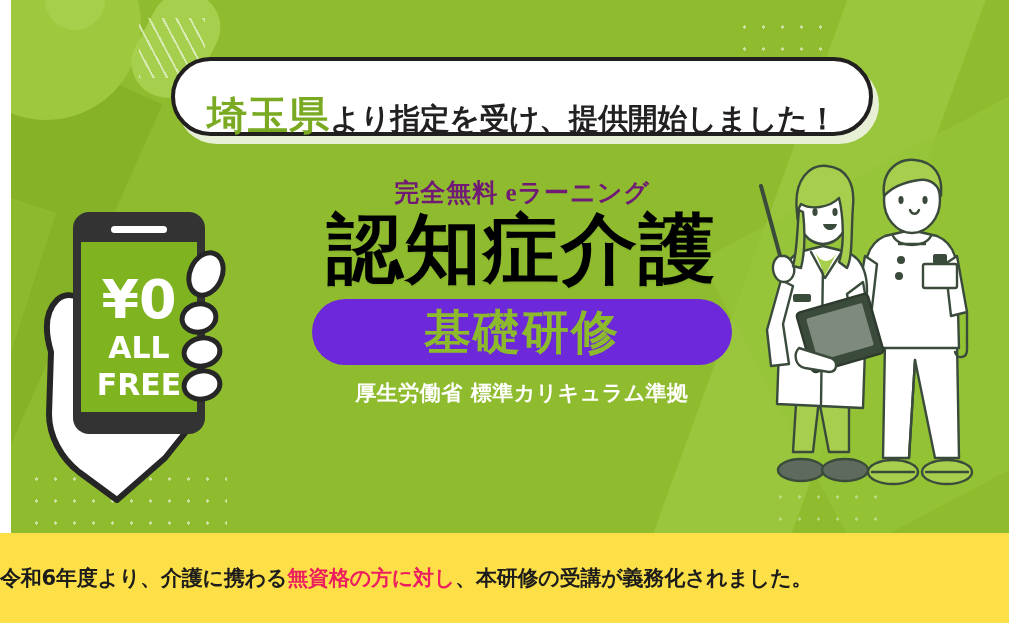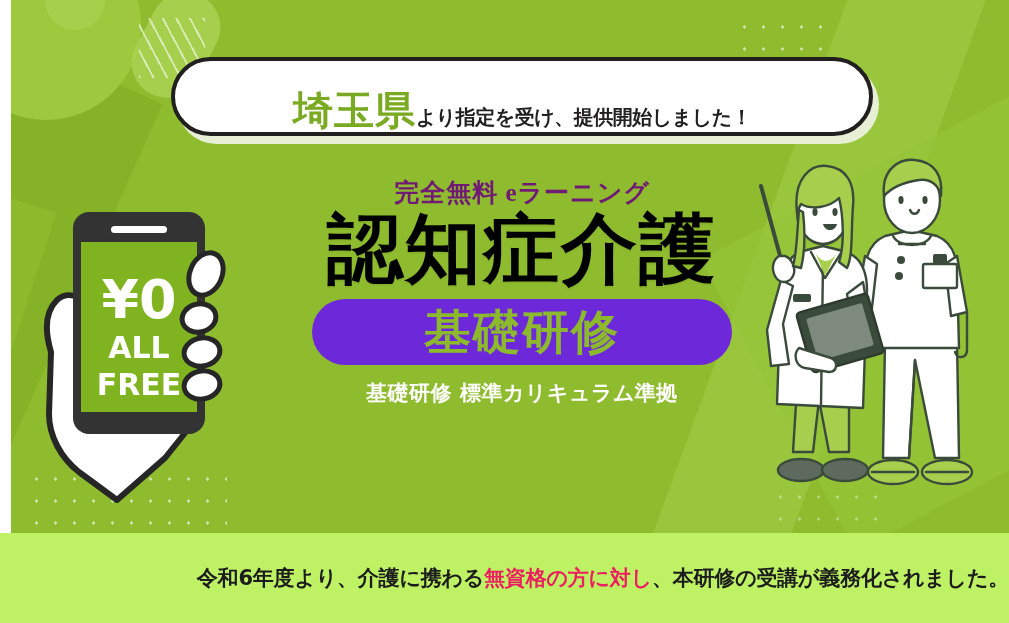--- a/index.html
+++ b/index.html
@@ -103,21 +103,21 @@
   .ribbon-text{
     display:flex;align-items:baseline;
     white-space:nowrap;letter-spacing:-.5px;
   }
   .ribbon-pref{
     font-size:40px;font-weight:700;color:#7aaa22;
     letter-spacing:1px;
     font-family:"DejaVu Sans",sans-serif;
   }
   .ribbon-rest{
-    font-size:20px;font-weight:700;color:#222021;
+    font-size:30px;font-weight:700;color:#222021;
     letter-spacing:-.5px;
     font-family:"DejaVu Sans",sans-serif;
     margin-top:48px;
   }
 
   
   .center{
     position:absolute;left:276px;top:180px;width:470px;
     text-align:center;
   }
@@ -145,22 +145,22 @@
   }
   .ministry{
     margin-top:14px;
     font-size:21px;font-weight:700;color:#ffffff;letter-spacing:.5px;
     font-family:"DejaVu Sans",sans-serif;
   }
 
   
   .bottom-strip{
     position:absolute;left:0;top:533px;width:1009px;height:90px;
-    background:#bef264;
-    display:flex;align-items:center;justify-content:flex-end;
+    background:#fde047;
+    display:flex;align-items:center;justify-content:flex-start;
   }
   .bottom-text{
     font-size:21px;font-weight:700;color:#1c1c1c;letter-spacing:-.2px;
     font-family:"DejaVu Sans",sans-serif;white-space:nowrap;
   }
   .bottom-text .hl{color:#ec1e5f;}
 
   
   .phone-art{position:absolute;left:28px;top:200px;width:250px;height:310px;}
   
@@ -222,21 +222,21 @@
         </g>
       </svg>
     </div>
 
     <div class="center">
       <div class="eyebrow">完全無料 eラーニング</div>
       <div class="maintitle">認知症介護</div>
       <div class="subpill">
         <span class="subpill-text">基礎研修</span>
       </div>
-      <div class="ministry">基礎研修 標準カリキュラム準拠</div>
+      <div class="ministry">厚生労働省 標準カリキュラム準拠</div>
     </div>
 
     <div class="people-art">
       <svg viewBox="0 0 252 360" width="252" height="360">
         <g fill="none" stroke="#3b4b3b" stroke-width="2.4" stroke-linecap="round" stroke-linejoin="round">
 
           <g>
 
             <path d="M126 190 L124 306 L150 306 L156 208 L176 306 L200 306 L198 190 Z" fill="#ffffff"></path>
             <path d="M156 208 L150 306"></path>

